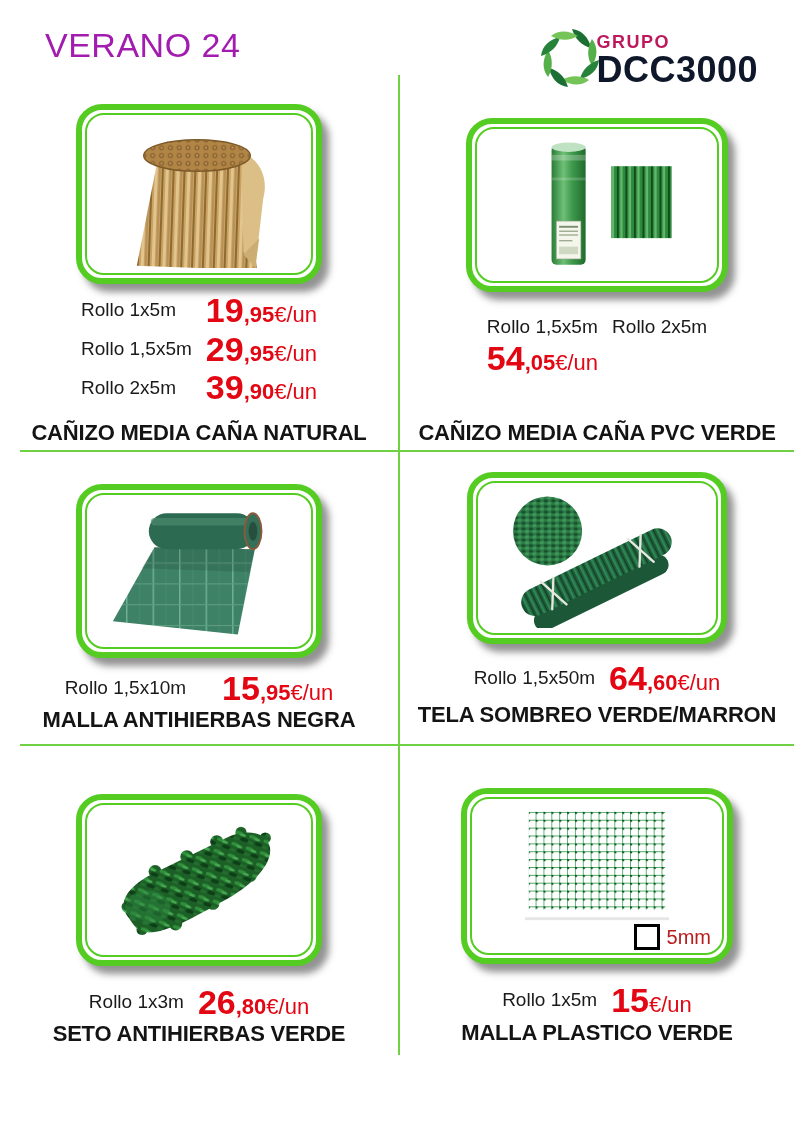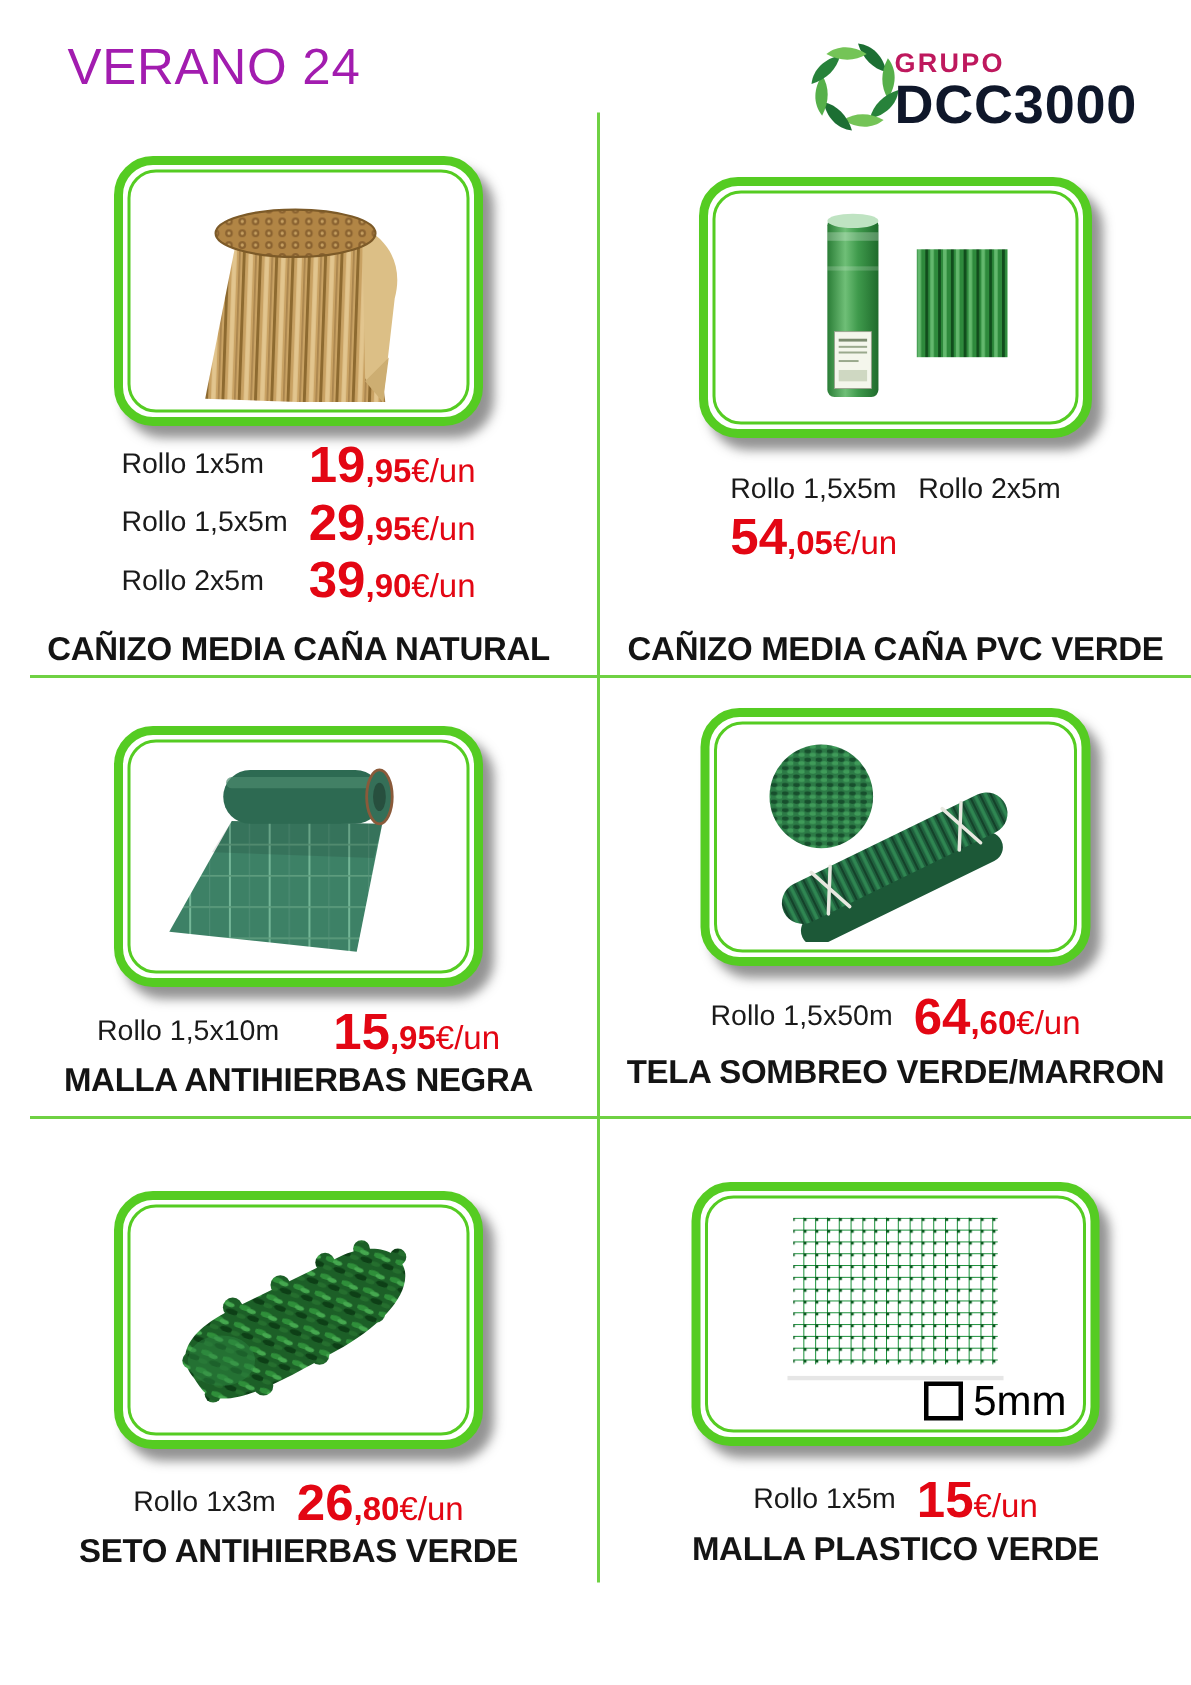--- a/index.html
+++ b/index.html
@@ -36,21 +36,21 @@
   .imgbox svg{width:100%;height:100%;}
   .ib1{width:246px;height:180px;margin-top:8px;}
   .ib2{width:262px;height:174px;margin-top:22px;}
   .ib3{width:246px;height:174px;margin-top:32px;}
   .ib4{width:260px;height:172px;margin-top:20px;}
   .ib5{width:246px;height:172px;margin-top:48px;}
   .ib6{width:272px;height:176px;margin-top:42px;}
 
   .scale{position:absolute;right:16px;bottom:8px;display:flex;align-items:center;gap:7px;}
   .scale-square{width:20px;height:20px;border:3px solid #000;background:#fff;display:inline-block;}
-  .scale-text{font-size:28px;color:#000000;}
+  .scale-text{font-size:20px;color:#b91c1c;}
 
   
   .prices{display:grid;grid-template-columns:auto auto;column-gap:14px;row-gap:2px;
           justify-content:center;align-items:baseline;}
   .m1{margin-top:8px;} .m2{margin-top:24px;} .m3{margin-top:12px;gap:36px;}
   .m4{margin-top:16px;} .m5{margin-top:18px;} .m6{margin-top:18px;}
   .plabel{font-size:19px;color:#1a1a1a;text-align:left;align-self:center;}
   .pvalue{color:#e30613;white-space:nowrap;}
   .pint{font-size:34px;font-weight:700;line-height:1.08;}
   .pdec{font-size:22px;font-weight:700;}

